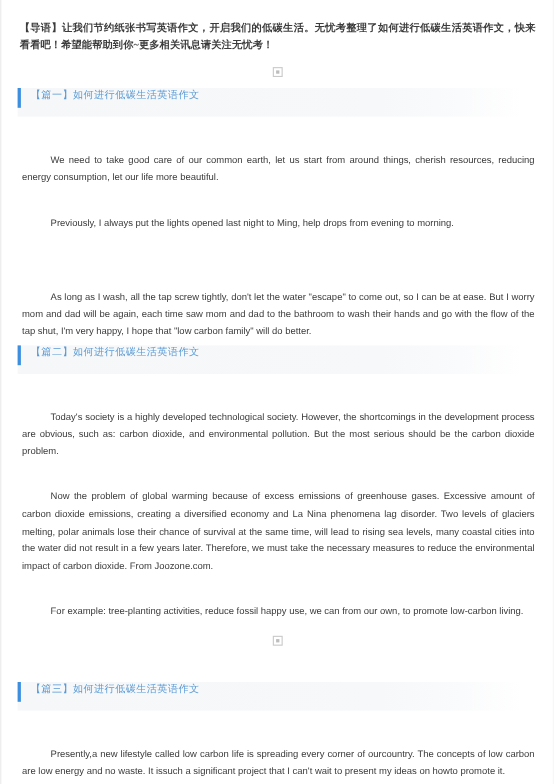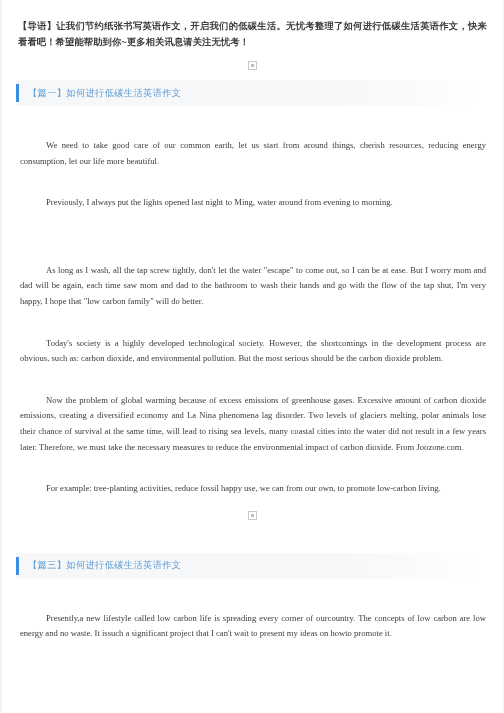--- a/index.html
+++ b/index.html
@@ -42,21 +42,21 @@
     pointer-events: none;
   }
 
   .content {
     position: relative;
     padding: 18px 16px 0 16px;
   }
 
   
   .intro {
-    font-family: Liberation Sans, sans-serif;
+    font-family: Liberation Serif, serif;
     font-size: 9.3px;
     line-height: 16px;
     color: #3c3c3c;
     font-weight: bold;
     letter-spacing: 0.1px;
     text-align: justify;
     margin: 0 0 4px 0;
     padding: 0 1px 0 2px;
   }
 
@@ -81,21 +81,21 @@
     width: 3px; height: 3px;
     background: #bdbdbd;
   }
 
   
   .section-head {
     position: relative;
     height: 26px;
     margin: 4px 0 6px 0;
     display: flex;
-    align-items: center;
+    align-items: flex-start;
     background: linear-gradient(to right, #f5f7f9 0%, #f6f8fa 72%, #fafbfc 88%, #ffffff 100%);
     width: 459px;
   }
   .section-head .accent {
     width: 3px;
     height: 18px;
     background: #3c8ede;
     margin-left: 0px;
     margin-right: 9px;
     flex: 0 0 auto;
@@ -103,21 +103,21 @@
   .section-head .head-text {
     font-family: "DejaVu Sans", "Liberation Sans", sans-serif;
     font-size: 9.2px;
     color: #5b9bd5;
     letter-spacing: 0.4px;
     white-space: nowrap;
   }
 
   
   .para {
-    font-family: Liberation Serif, serif;
+    font-family: Liberation Sans, sans-serif;
     font-size: 8.6px;
     line-height: 15.6px;
     color: #3b3b3b;
     text-align: justify;
     margin: 0;
     padding: 0 2px 0 2px;
     text-indent: 26px;
   }
   .para-gap-lg { height: 26px; }
 
@@ -137,26 +137,30 @@
 
     <div class="section-head">
       <span class="accent"></span>
       <span class="head-text">【篇一】如何进行低碳生活英语作文</span>
     </div>
 
     <div class="section-body">
       <div class="para-gap-lg"></div>
       <p class="para">We need to take good care of our common earth, let us start from around things, cherish resources, reducing energy consumption, let our life more beautiful.</p>
       <div class="para-gap-lg"></div>
-      <p class="para">Previously, I always put the lights opened last night to Ming, water around from evening to morning.</p>
+      <p class="para">Previously, I always put the lights opened last night to Ming, help drops from evening to morning.</p>
       <div class="para-gap-lg"></div>
       <div class="para-gap-lg"></div>
       <p class="para">As long as I wash, all the tap screw tightly, don't let the water "escape" to come out, so I can be at ease. But I worry mom and dad will be again, each time saw mom and dad to the bathroom to wash their hands and go with the flow of the tap shut, I'm very happy, I hope that "low carbon family" will do better.</p>
     </div>
 
+    <div class="section-head">
+      <span class="accent"></span>
+      <span class="head-text">【篇二】如何进行低碳生活英语作文</span>
+    </div>
 
     <div class="section-body">
       <div class="para-gap-lg"></div>
       <p class="para">Today's society is a highly developed technological society. However, the shortcomings in the development process are obvious, such as: carbon dioxide, and environmental pollution. But the most serious should be the carbon dioxide problem.</p>
       <div class="para-gap-lg"></div>
       <p class="para">Now the problem of global warming because of excess emissions of greenhouse gases. Excessive amount of carbon dioxide emissions, creating a diversified economy and La Nina phenomena lag disorder. Two levels of glaciers melting, polar animals lose their chance of survival at the same time, will lead to rising sea levels, many coastal cities into the water did not result in a few years later. Therefore, we must take the necessary measures to reduce the environmental impact of carbon dioxide. From Joozone.com.</p>
       <div class="para-gap-lg"></div>
       <p class="para">For example: tree-planting activities, reduce fossil happy use, we can from our own, to promote low-carbon living.</p>
     </div>
 

